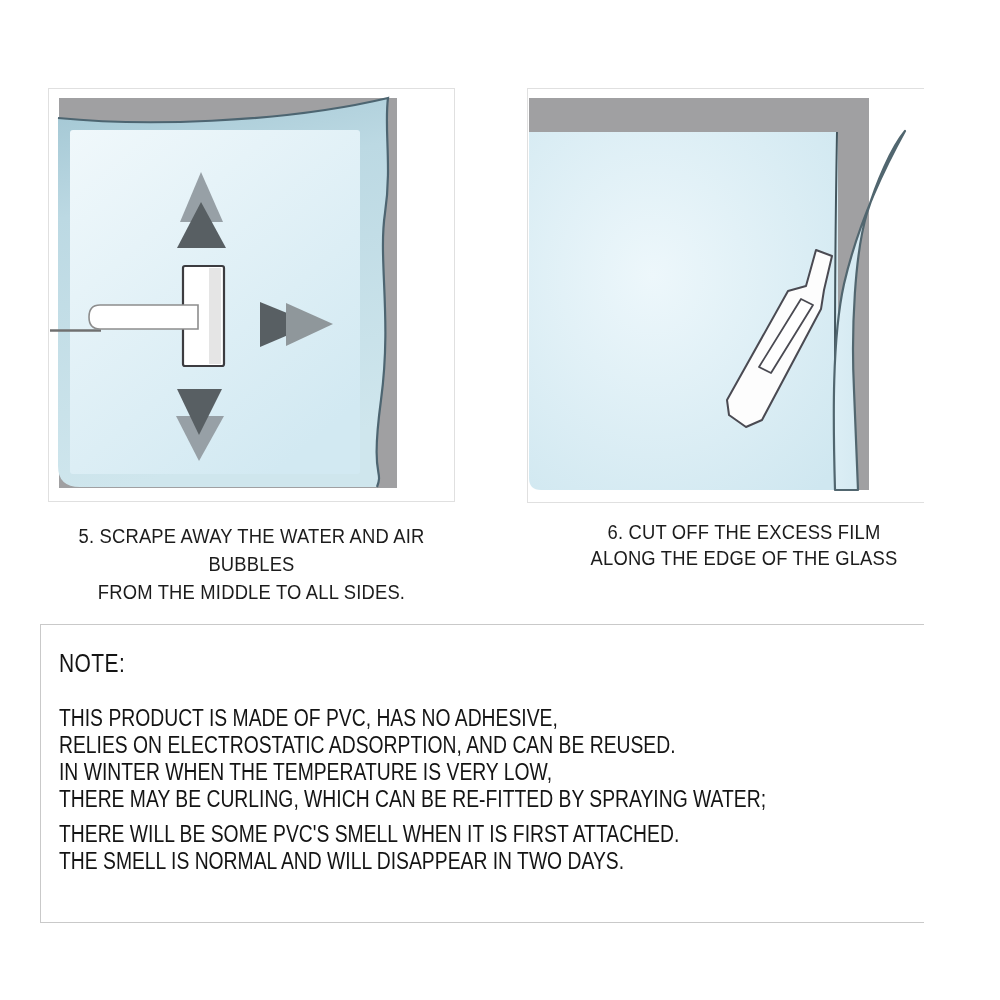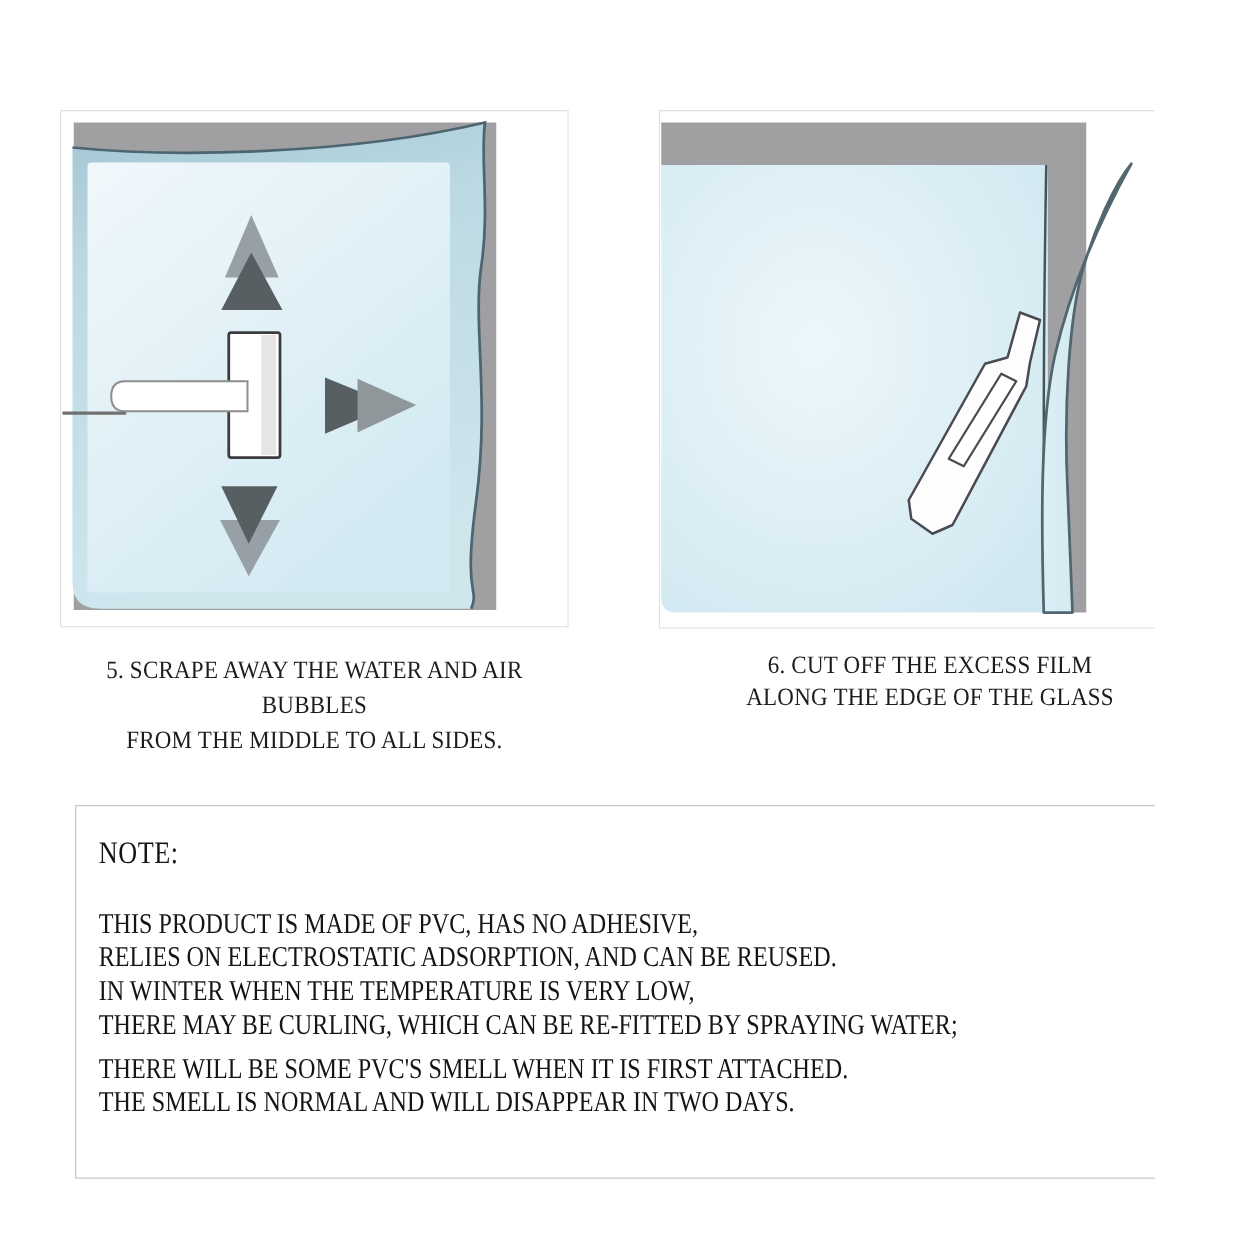--- a/index.html
+++ b/index.html
@@ -1,30 +1,30 @@
 <!DOCTYPE html>
 <html><head>
 <meta charset="utf-8">
 <style>
   html,body{margin:0;padding:0;background:#fff;}
   #canvas{
     position:relative;width:924px;height:1000px;background:#fff;overflow:hidden;
-    font-family:Liberation Serif, serif;color:#1b1b1b;
+    font-family:Liberation Sans, sans-serif;color:#1b1b1b;
   }
   .panel-svg{position:absolute;}
   .caption{
     position:absolute;text-align:center;font-size:20px;color:#1c1c1c;
     transform:scaleX(.92);transform-origin:center top;letter-spacing:.2px;
   }
   .caption .cap-line{display:block;}
   #caption-step5{left:48px;top:522px;width:407px;line-height:28px;}
   #caption-step6{left:527px;top:519px;width:434px;line-height:26px;}
   .note-box{
-    position:absolute;left:60px;top:624px;width:917px;height:299px;
-    background:#fff;border:1px solid #c9c9c9;box-sizing:border-box;margin-top:20px;
+    position:absolute;left:40px;top:624px;width:917px;height:299px;
+    background:#fff;border:1px solid #c9c9c9;box-sizing:border-box;
   }
   .note-inner{
     position:absolute;left:18px;top:0;width:1080px;
     transform:scaleX(.84);transform-origin:left top;color:#141414;
   }
   .note-title{position:absolute;left:0;top:24px;font-size:25px;letter-spacing:.5px;}
   .note-body1{position:absolute;left:0;top:80px;font-size:23px;line-height:27px;white-space:nowrap;}
   .note-body2{position:absolute;left:0;top:196px;font-size:23px;line-height:27px;white-space:nowrap;}
   .note-line{display:block;}
 </style>

